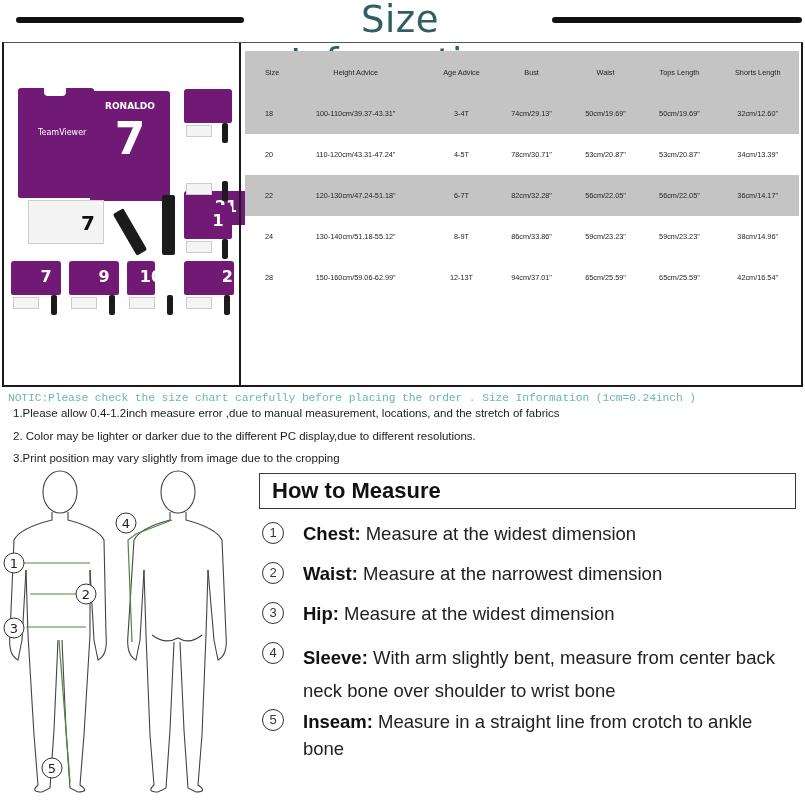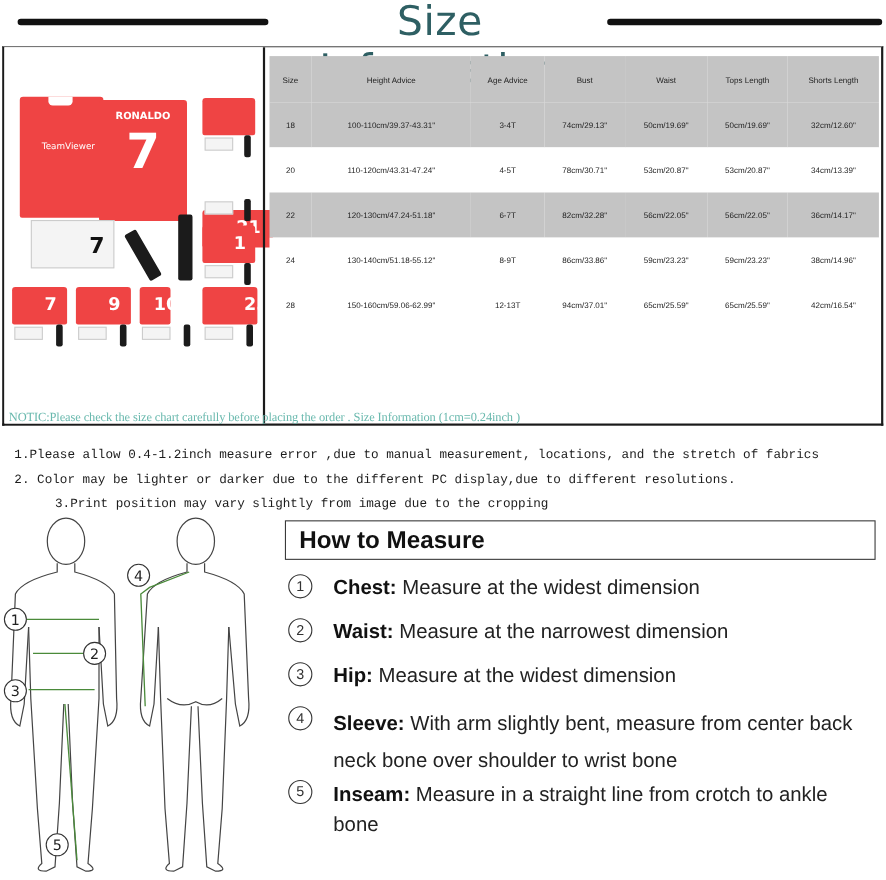--- a/index.html
+++ b/index.html
@@ -15,43 +15,43 @@
       font-family: "DejaVu Sans", sans-serif; font-size: 37px; color: #2e5f63; letter-spacing: 0.5px; }
 
     
     .top-box { position: absolute; left: 2px; top: 42px; width: 801px; height: 345px;
       border: 2px solid #1a1a1a; border-top: 1px solid #555; }
     .divider-v { position: absolute; left: 235px; top: 0; width: 2px; height: 100%; background: #1a1a1a; }
 
     
     .product { position: absolute; left: 0; top: 0; width: 235px; height: 100%; background: #fff; }
     .kit { position: absolute; }
-    .shirt { position: absolute; background: #ef4444; border-radius: 3px 3px 2px 2px; }
+    .shirt { position: absolute; background: #701a75; border-radius: 3px 3px 2px 2px; }
     .shirt .num { position: absolute; color: #fff; font-weight: bold; text-align: center; width: 100%;
       font-family: "DejaVu Sans", sans-serif; }
     .shorts { position: absolute; background: #f4f4f4; border: 1px solid #ccc; }
     .sock { position: absolute; background: #1b1b1b; border-radius: 2px; }
 
     
     .size-table { position: absolute; left: 241px; top: 8px; width: 554px; border-collapse: collapse;
       font-family: "Liberation Sans", sans-serif; font-size: 7.3px; color: #1e1e1e; }
     .size-table th, .size-table td { text-align: center; font-weight: normal; height: 41px; padding: 0; }
-    .size-table th:first-child, .size-table td:first-child { text-align: center; padding-left: 0; width: 38px; }
+    .size-table th:first-child, .size-table td:first-child { text-align: left; padding-left: 20px; width: 38px; }
     .size-table tr.grey { background: #c4c4c4; }
     .size-table tr.white { background: #ffffff; }
     .size-table th { height: 42px; }
 
     
-    .notice { position: absolute; left: 8px; top: 374px; font-family: Liberation Serif, serif;
+    .notice { position: absolute; left: 8px; top: 392px; font-family: Liberation Mono, monospace;
       font-size: 11.3px; color: #6ab9ae; white-space: nowrap; letter-spacing: -0.1px; }
-    .note { position: absolute; left: 13px; font-family: Liberation Mono, monospace; font-size: 11.5px;
+    .note { position: absolute; left: 13px; font-family: Liberation Sans, sans-serif; font-size: 11.5px;
       color: #1c1c1c; white-space: nowrap; }
     .note.n1 { top: 407px; }
     .note.n2 { top: 430px; }
-    .note.n3 { top: 452px; margin-left: 37px; }
+    .note.n3 { top: 452px; }
 
     
     .body-diagram { position: absolute; left: 0; top: 470px; width: 250px; height: 330px; }
 
     
     .htm-box { position: absolute; left: 259px; top: 473px; width: 537px; height: 36px;
       border: 1.5px solid #3a3a3a; }
     .htm-title { position: absolute; left: 12px; top: 4px; font-size: 22px; font-weight: bold;
       font-family: "Liberation Sans", sans-serif; color: #111; }
     .measure-item { position: absolute; left: 262px; width: 540px; font-family: "Liberation Sans", sans-serif;

